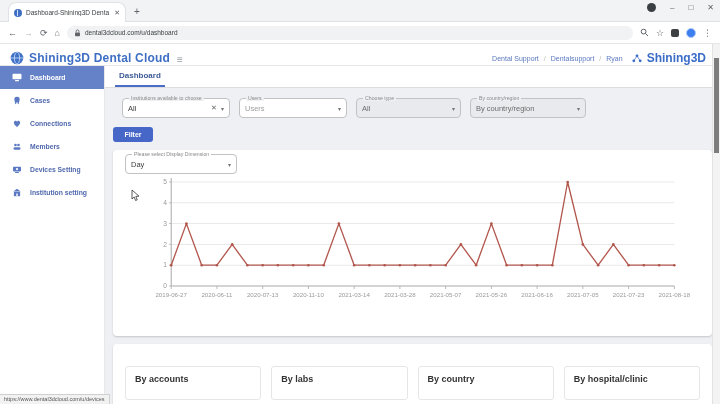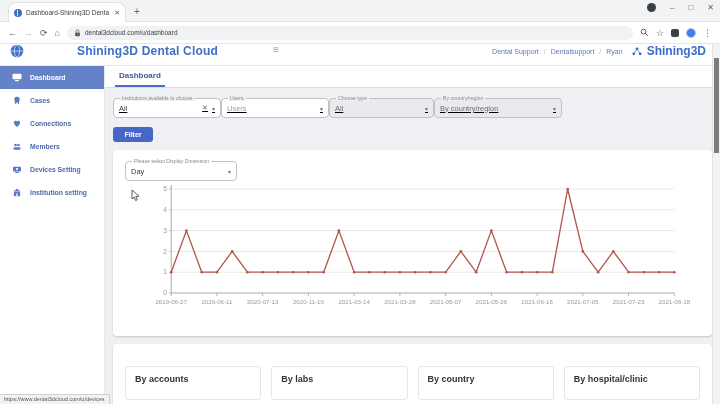--- a/index.html
+++ b/index.html
@@ -14,48 +14,48 @@
   .win-controls { position:absolute; right:6px; top:3px; display:flex; align-items:center; gap:14px; font-size:8px; color:#5f6368; }
   .dark-dot { width:9px; height:9px; border-radius:50%; background:#3b3f44; }
   .toolbar { height:22px; background:#fff; display:flex; align-items:center; padding:0 8px; gap:7px; border-bottom:1px solid #e4e6e9; }
   .nav-ico { font-size:9px; color:#5f6368; }
   .nav-ico.disabled { color:#b6b9bd; }
   .urlbar { flex:1; height:14px; background:#f0f2f4; border-radius:8px; display:flex; align-items:center; padding:0 7px; gap:4px; }
   .url-text { font-size:6.5px; color:#3c4043; }
   .tb-right { display:flex; align-items:center; gap:7px; }
   .avatar { width:10px; height:10px; border-radius:50%; background:#3d7ef0; border:1px solid #a9c6f7; }
   .ext-ico { width:8px; height:8px; border-radius:2px; background:#3c4043; }
-  .appheader { height:22px; background:#fff; border-bottom:1px solid #e7e7e7; display:flex; align-items:flex-start; padding:0 10px; position:relative;gap:48px; }
+  .appheader { height:22px; background:#fff; border-bottom:1px solid #e7e7e7; display:flex; align-items:flex-end; padding:0 10px; position:relative; }
   .app-title { font-size:12px; font-weight:bold; color:#3f6fc4; margin-left:5px; letter-spacing:0.2px; }
   .hamburger { font-size:10px; color:#9aa0a6; margin-left:7px; }
   .hdr-right { position:absolute; right:14px; display:flex; align-items:center; gap:5px; font-size:7px; }
   .hdr-link { color:#5b79c0; }
   .hdr-sep { color:#b8b8b8; }
   .org-name { color:#3b6cc7; font-weight:bold; font-size:12px; }
   .mainrow { display:flex; height:338px; }
   .sidebar { width:105px; background:#fff; border-right:1px solid #e8e8e8; flex:none; }
   .side-item { height:23px; display:flex; align-items:center; gap:8px; padding-left:12px; color:#5068ad; cursor:pointer; }
   .side-item .lbl { font-size:6.8px; font-weight:bold; }
   .side-item.selected { background:#6581c8; color:#fff; }
   .content { flex:1; background:#eef0f3; position:relative; overflow:hidden; }
   .ctabbar { height:22px; background:#fff; border-bottom:1px solid #ddd; display:flex; align-items:flex-end; padding-left:10px; }
   .ctab { font-size:8px; font-weight:bold; color:#3d5a96; padding:0 4px 5px; border-bottom:2px solid #4a6dc9; }
-  .filters { display:flex; padding:10px 8px 0 8px;text-decoration:underline; }
+  .filters { display:flex; gap:9px; padding:10px 8px 0 17px; }
   .field { position:relative; height:20px; border:1px solid #c2c2c2; border-radius:4px; background:#fff; display:flex; align-items:center; padding:0 5px; gap:4px; }
   .field.disabled { background:#e8eaed; }
   .flabel { position:absolute; top:-4px; left:6px; font-size:5.2px; color:#8a8a8a; background:#eef0f3; padding:0 2px; white-space:nowrap; }
   .card .flabel { background:#fff; }
   .fvalue { font-size:7.5px; color:#3c3c3c; flex:1; white-space:nowrap; overflow:hidden; }
   .fvalue.placeholder { color:#9e9e9e; }
   .fvalue.dim { color:#6c6c6c; }
   .arrow { font-size:6px; color:#757575; }
   .clear-x { font-size:7px; color:#666; }
   .btn-filter { margin:9px 0 0 8px; width:40px; height:15px; background:#4667c8; color:#fff; font-size:7px; font-weight:bold; border:none; border-radius:3px; cursor:pointer; }
   .card { background:#fff; border-radius:4px; box-shadow:0 1px 2px rgba(0,0,0,0.18); margin:8px 8px 0 8px; }
-  .chart-card { padding:11px 12px 4px; height:186px; }
+  .chart-card { padding:4px 12px 4px; height:186px; }
   .dim-field { width:112px; }
   .chart-svg { width:100%; height:140px; display:block; }
   .chart-title { text-align:center; font-size:9px; font-weight:bold; color:#444; margin-top:-2px; }
   .orders-card { padding:10px 12px; height:70px; }
   .sec-label { font-size:8px; color:#555; }
   .subcards { display:flex; gap:10px; margin-top:12px; }
   .subcard { flex:1; border:1px solid #e6e6e6; border-radius:3px; padding:7px 9px; height:34px; background:#fff; }
   .subcard .t { font-size:9px; font-weight:bold; color:#333; }
   .statusbar { position:fixed; left:0; bottom:0; height:10px; background:#f2f2f2; border:1px solid #cfcfcf; border-left:none; border-bottom:none; font-size:5.5px; color:#555; padding:1px 4px; max-width:120px; white-space:nowrap; overflow:hidden; z-index:50; }
   .page-scrollbar { position:fixed; right:0; top:44px; bottom:0; width:8px; background:#f3f3f3; border-left:1px solid #e2e2e2; z-index:40; }
@@ -191,21 +191,21 @@
       <div class="field" style="width:108px">
         <span class="flabel">Users</span>
         <span class="fvalue placeholder">Users</span>
         <span class="arrow">▾</span>
       </div>
       <div class="field disabled" style="width:105px">
         <span class="flabel">Choose type</span>
         <span class="fvalue dim">All</span>
         <span class="arrow">▾</span>
       </div>
-      <div class="field disabled" style="width:128px">
+      <div class="field disabled" style="width:116px">
         <span class="flabel">By country/region</span>
         <span class="fvalue dim">By country/region</span>
         <span class="arrow">▾</span>
       </div>
     </div>
 
     <button class="btn-filter">Filter</button>
 
     <div class="card chart-card">
       <div class="field dim-field">

